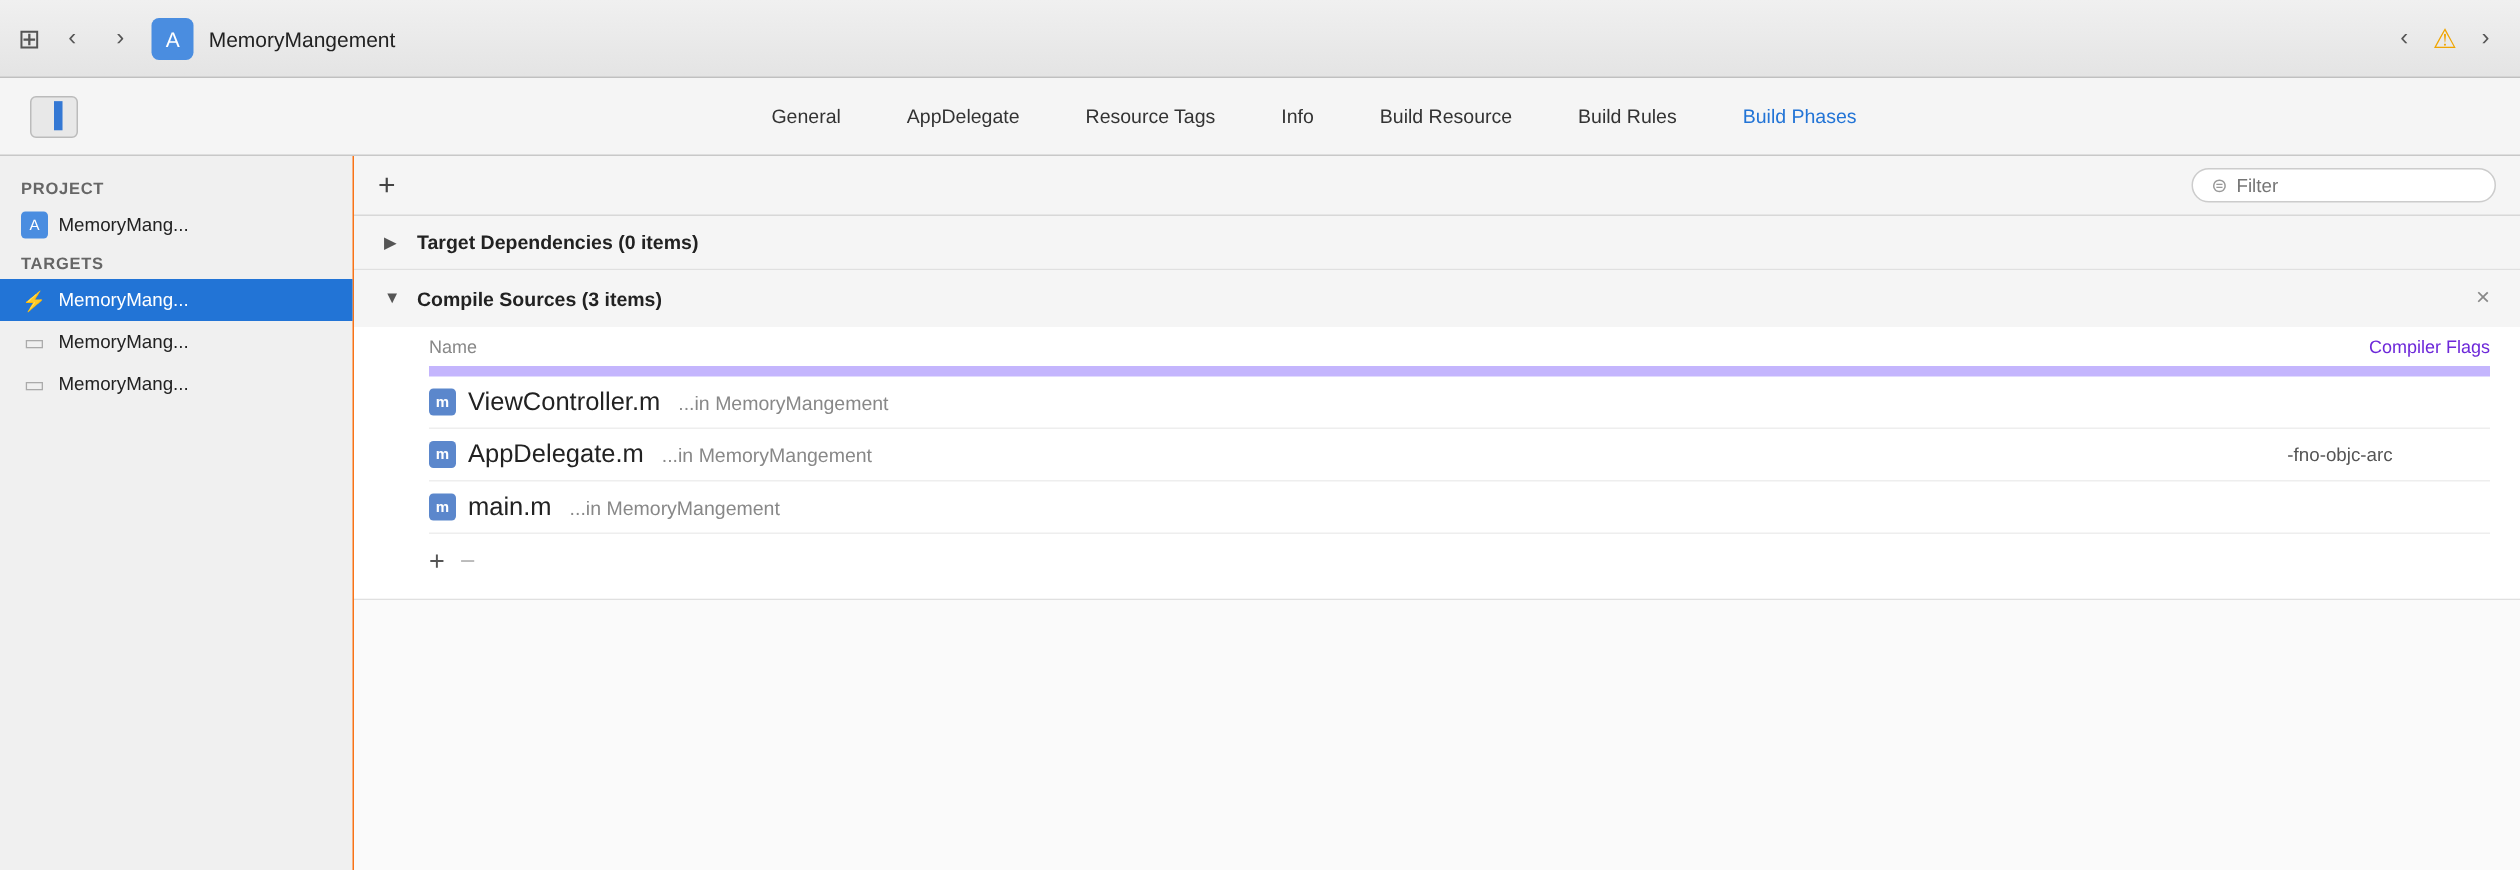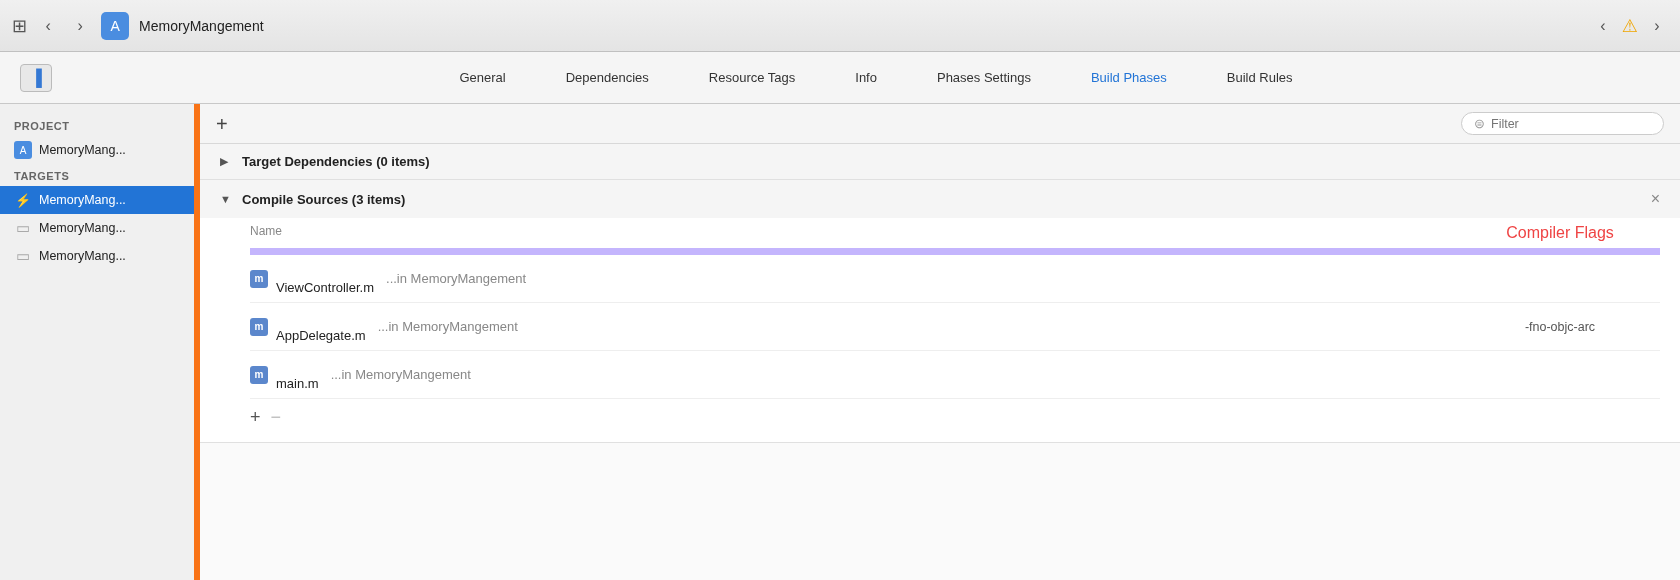--- a/index.html
+++ b/index.html
@@ -46,43 +46,43 @@
     .sidebar-toggle {
       width: 32px; height: 28px;
       border: 1px solid #bbb;
       border-radius: 4px;
       background: #e8e8e8;
       display: flex; align-items: center; justify-content: center;
       cursor: pointer; margin-right: 20px;
       color: #3478d4;
       font-size: 16px;
     }
-    .tabs { display: flex; align-items: flex-end; gap: 16px; flex: 1; justify-content: center; }
+    .tabs { display: flex; align-items: flex-end; gap: 0; flex: 1; justify-content: center; }
     .tab {
       padding: 0 22px;
       height: 52px;
       display: flex; align-items: center;
       font-size: 13px;
       color: #333;
       cursor: pointer;
       white-space: nowrap;
     }
     .tab.active { color: #2274d6; font-weight: 500; }
 
     
     .main {
       display: flex;
       height: calc(580px - 52px - 52px);
     }
 
     
     .sidebar {
-      width: 200px;
+      width: 236px;
       background: #f0f0f0;
-      border-right: 6px solid #f97316;
+      border-right: 1px solid #f97316;
       padding-top: 10px;
       flex-shrink: 0;
     }
     .sidebar-section-label {
       font-size: 11px;
       font-weight: 700;
       color: #666;
       text-transform: uppercase;
       padding: 6px 14px 4px;
       letter-spacing: 0.5px;
@@ -190,37 +190,37 @@
       padding: 0 20px 10px 50px;
       background: white;
     }
     .table-header {
       display: flex;
       border-bottom: 7px solid #c4b5fd;
       padding: 6px 0;
       margin-bottom: 0;
     }
     .col-name { flex: 1; font-size: 12px; color: #888; }
-    .col-flags { width: 200px; text-align: center; font-size: 16px; color: #ef4444; }
+    .col-flags { width: 200px; text-align: right; font-size: 12px; color: #6d28d9; }
     .table-row {
       display: flex; align-items: center;
       border-bottom: 1px solid #eeeeee;
       padding: 7px 0;
       gap: 8px;
     }
     .table-row:last-child { border-bottom: none; }
     .m-file-icon {
       width: 18px; height: 18px;
       background: #5b87cc;
       border-radius: 3px;
       display: flex; align-items: center; justify-content: center;
       color: white; font-size: 10px; font-weight: bold;
       flex-shrink: 0;
     }
-    .file-name { font-size: 13px; color: #222; margin-top: 18px; }
+    .file-name { font-size: 17px; color: #222; }
     .file-location { font-size: 13px; color: #888; margin-left: 4px; }
     .compiler-flags { margin-left: auto; width: 200px; text-align: center; font-size: 12.5px; color: #555; }
 
     .table-actions {
       display: flex; align-items: center; gap: 10px;
       padding: 8px 0 4px 0;
     }
     .action-btn {
       font-size: 18px; color: #555;
       background: none; border: none; cursor: pointer;
@@ -242,26 +242,26 @@
     <button class="nav-btn">‹</button>
     <span class="warning-icon">⚠</span>
     <button class="nav-btn">›</button>
   </div>
 </div>
 
 <div class="tabbar">
   <div class="sidebar-toggle">▐</div>
   <div class="tabs">
     <div class="tab">General</div>
-    <div class="tab">Dependencies</div>
+    <div class="tab">AppDelegate</div>
     <div class="tab">Resource Tags</div>
     <div class="tab">Info</div>
-    <div class="tab">Phases Settings</div>
+    <div class="tab">Build Resource</div>
+    <div class="tab">Build Rules</div>
     <div class="tab active">Build Phases</div>
-    <div class="tab">Build Rules</div>
   </div>
 </div>
 
 <div class="main">
 
   <div class="sidebar">
     <div class="sidebar-section-label">PROJECT</div>
     <div class="sidebar-item">
       <div class="project-file-icon">A</div>
       <span>MemoryMang...</span>

